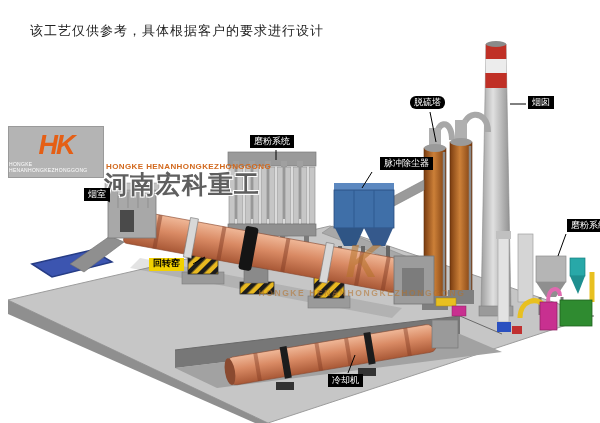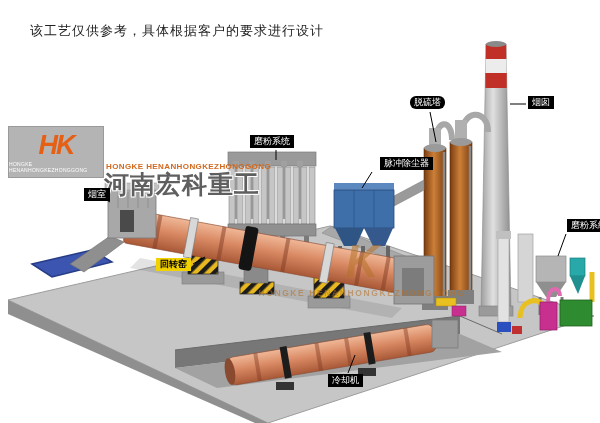--- a/index.html
+++ b/index.html
@@ -243,21 +243,21 @@
   <div class="company-en">HONGKE HENANHONGKEZHONGGONG</div>
 
   <div class="watermark">
     <div class="wm-row">
       <span class="wm-k">K</span>
     </div>
     <div class="wm-en">HONGKE HENANHONGKEZHONGGONG</div>
   </div>
 
   <div class="tag" style="left:72px;top:188px;margin-left:12px;">烟室</div>
-  <div class="tag tag-yellow" style="left:156px;top:258px;">回转窑</div>
+  <div class="tag tag-yellow" style="left:149px;top:258px;font-family:Liberation Mono, monospace;">回转窑</div>
   <div class="tag" style="left:250px;top:135px;">磨粉系统</div>
   <div class="tag" style="left:350px;top:157px;margin-left:30px;">脉冲除尘器</div>
   <div class="tag" style="left:410px;top:96px;border-radius:6px;">脱硫塔</div>
   <div class="tag" style="left:528px;top:96px;">烟囱</div>
   <div class="tag" style="left:567px;top:219px;">磨粉系统</div>
   <div class="tag" style="left:328px;top:374px;">冷却机</div>
 
 </div>
 
 </body></html>

